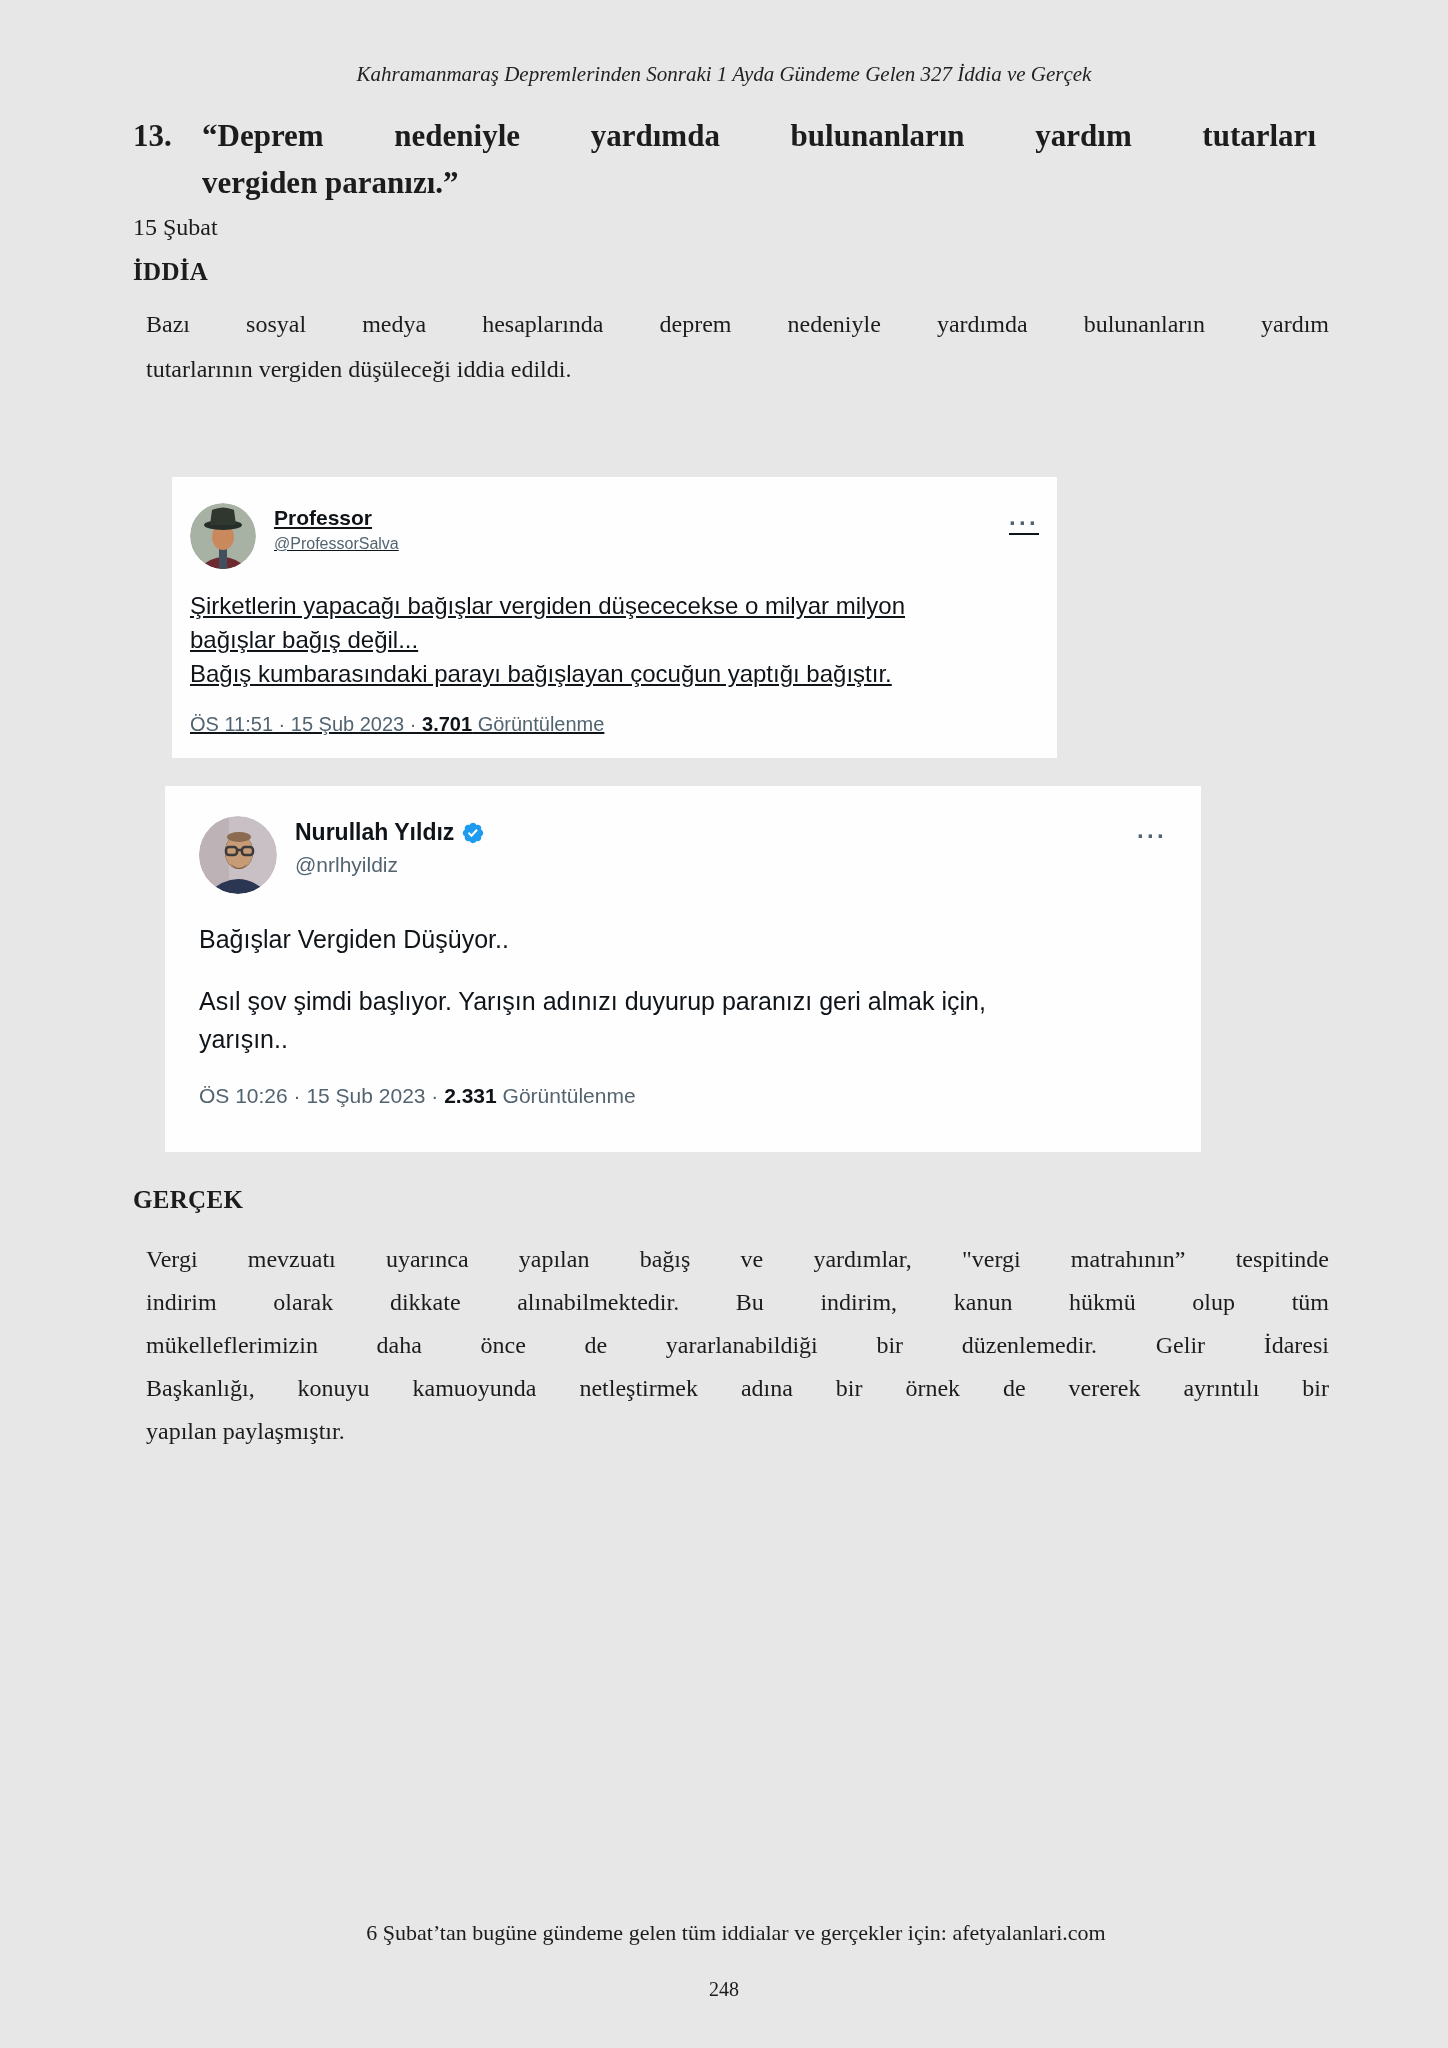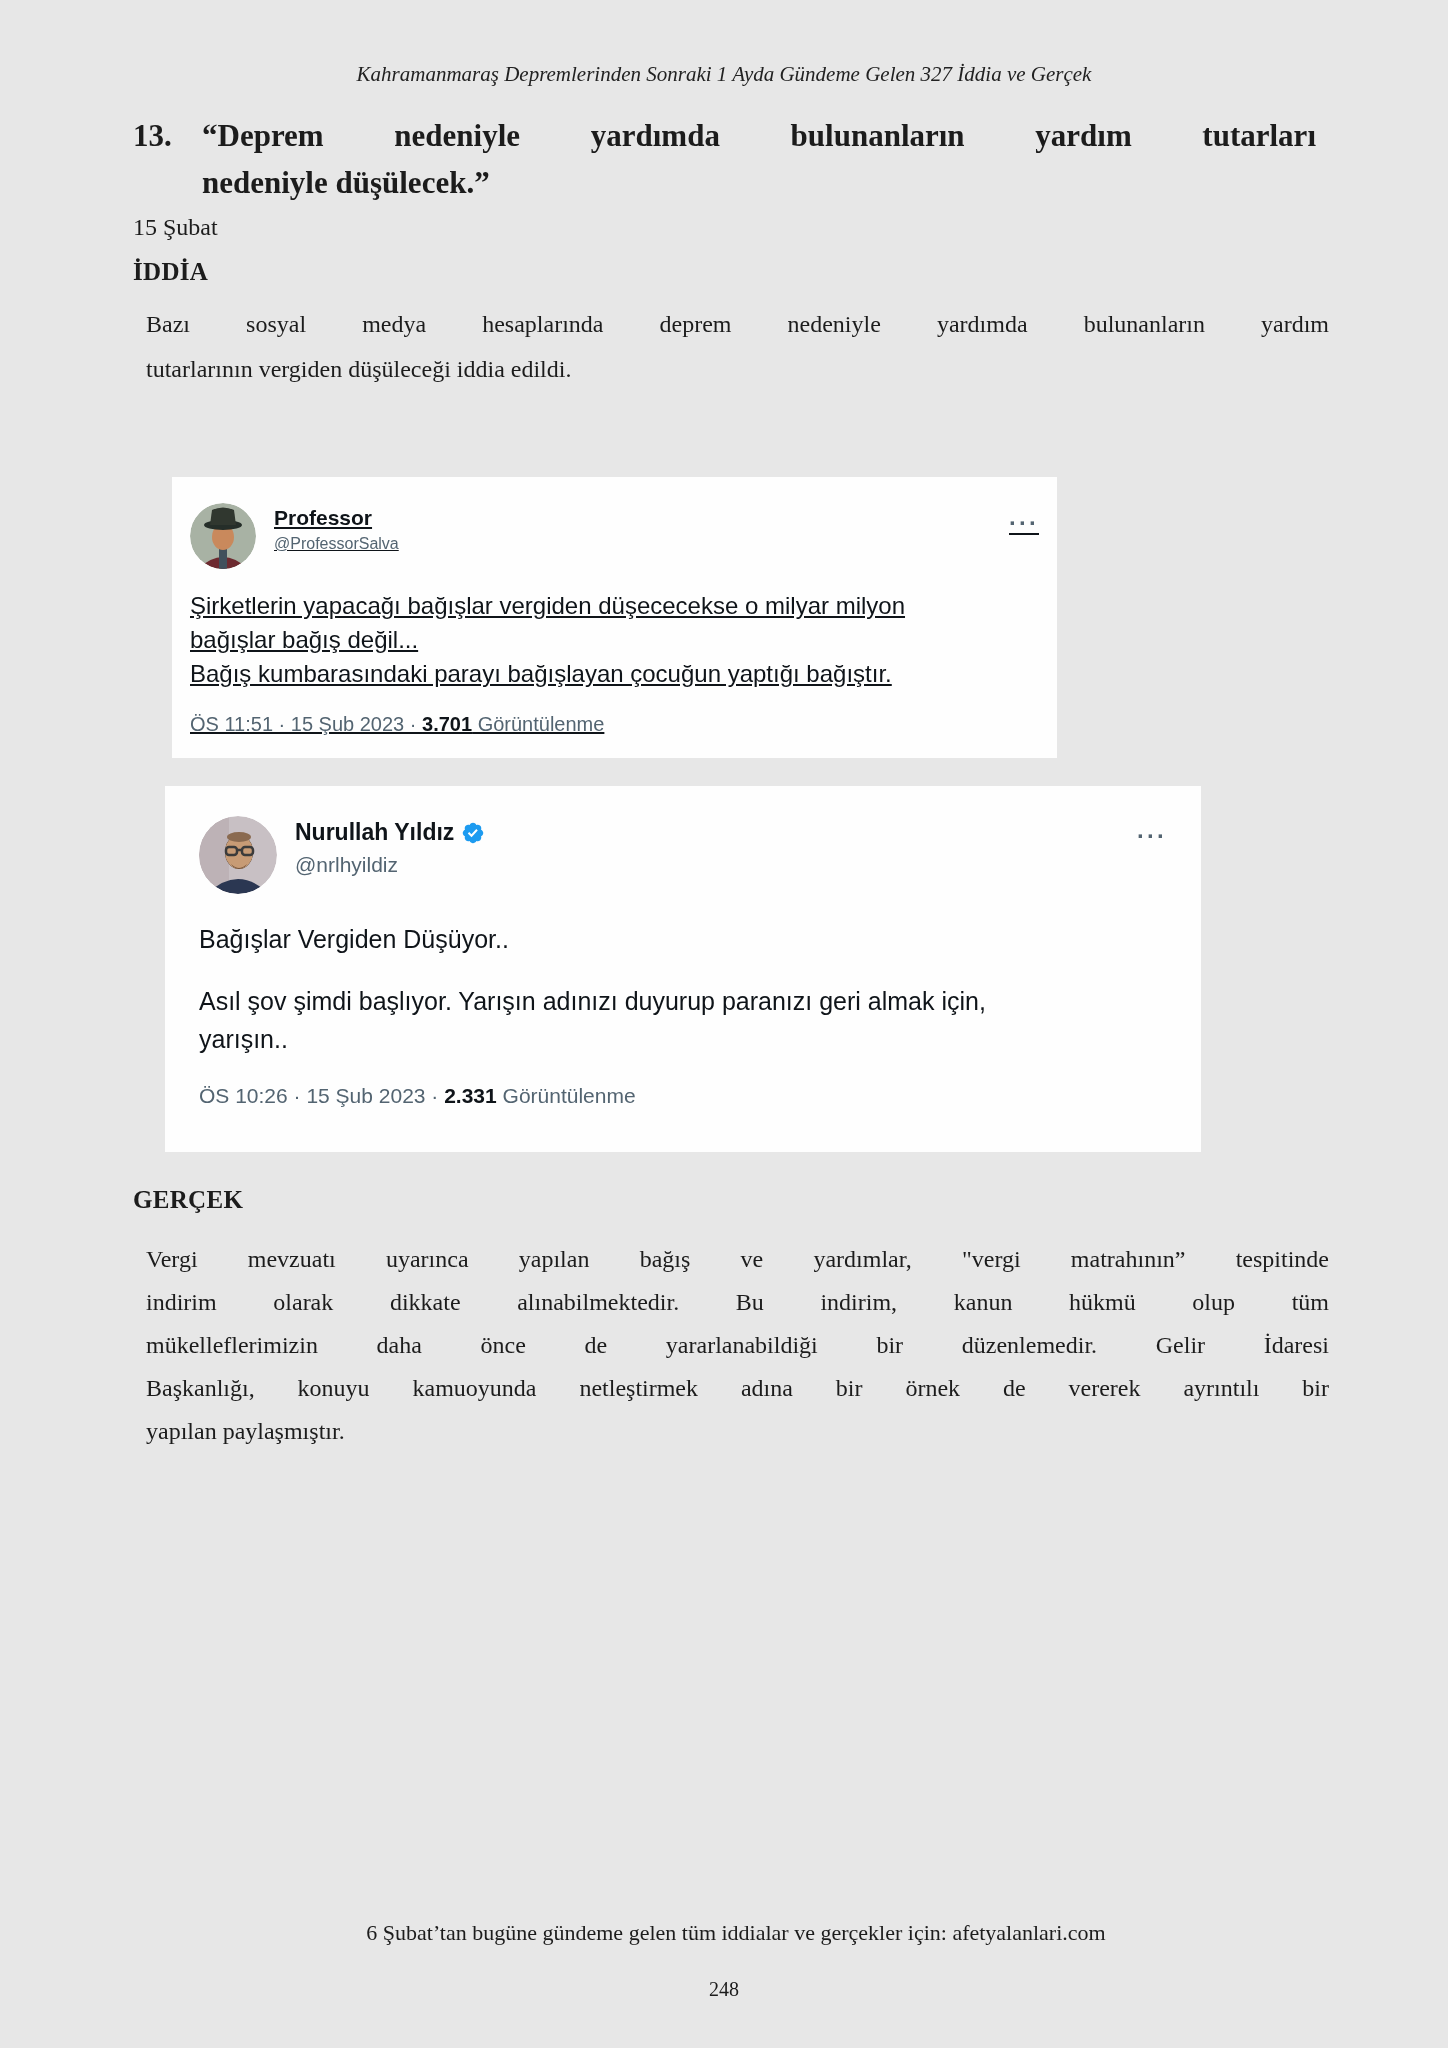--- a/index.html
+++ b/index.html
@@ -70,21 +70,21 @@
 <body>
 
 <div class="page">
 
   <div class="running-header">Kahramanmaraş Depremlerinden Sonraki 1 Ayda Gündeme Gelen 327 İddia ve Gerçek</div>
 
   <div class="title-row">
     <span class="claim-num">13.</span>
     <div class="title-lines">
       <div class="just-line">“Deprem nedeniyle yardımda bulunanların yardım tutarları</div>
-      <div class="plain-line">nedeniyle düşülecek.”</div>
+      <div class="plain-line">vergiden paranızı.”</div>
     </div>
   </div>
 
   <div class="date-line">15 Şubat</div>
 
   <div class="section-head head-iddia">İDDİA</div>
 
   <div class="body-block claim-body">
     <div class="just-line">Bazı sosyal medya hesaplarında deprem nedeniyle yardımda bulunanların yardım</div>
     <div class="plain-line">tutarlarının vergiden düşüleceği iddia edildi.</div>

